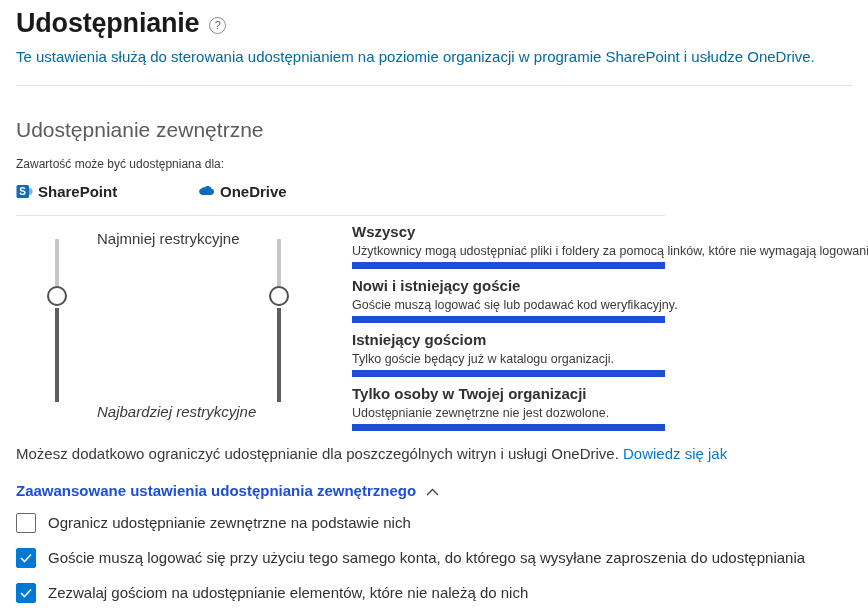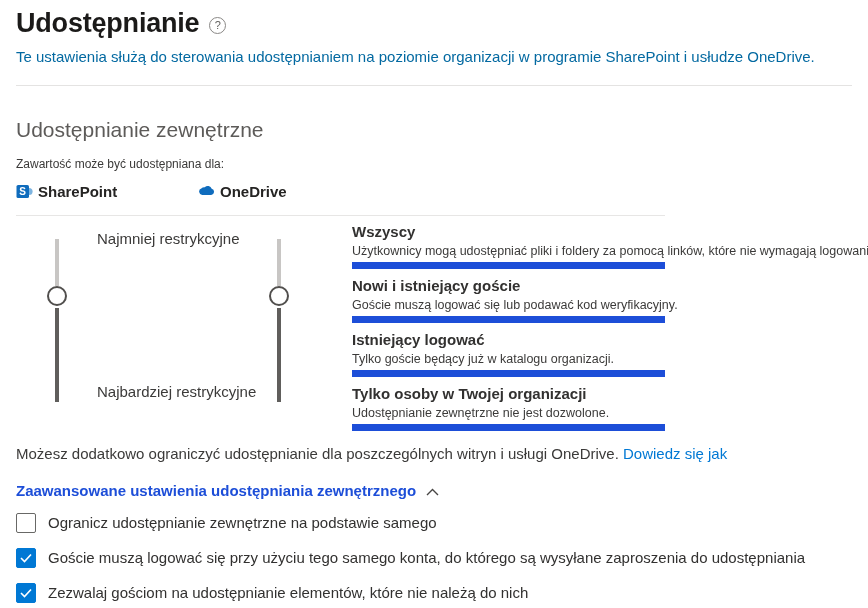--- a/index.html
+++ b/index.html
@@ -28,21 +28,21 @@
   
   .matrix { position:relative; margin-top:14px; height:217px; }
   .matrix-topline { position:absolute; top:0; left:0; width:649px; height:1px; background:#e7e6e5; }
   .rows { margin-left:336px; width:313px; }
   .level-row { height:54px; border-bottom:7px solid #1d4ed8; padding-top:8px; white-space:nowrap; overflow:visible; }
   .level-title { font-size:15px; line-height:18px; font-weight:bold; color:#323130; margin-bottom:2px; }
   .level-desc { font-size:12.5px; line-height:16px; color:#3b3a39; }
 
   .slider-label { position:absolute; font-size:15px; color:#3b3a39; white-space:nowrap; }
   .label-top { left:81px; top:15px; }
-  .label-bottom { left:81px; top:168px; }
+  .label-bottom { left:81px; top:188px;font-style:italic; }
 
   .v-slider { position:absolute; top:0; width:20px; height:217px; cursor:pointer; }
   .v-slider.sp { left:31px; }
   .v-slider.od { left:253px; }
   .track-light { position:absolute; left:8px; top:24px; width:4px; background:#c8c6c4; }
   .track-dark  { position:absolute; left:8px; width:4px; background:#605e5c; }
   .handle { position:absolute; left:0; width:20px; height:20px; border-radius:50%;
             background:#ffffff; border:2px solid #514f4d; }
 
   
@@ -120,21 +120,21 @@
     <div class="rows">
       <div class="level-row">
         <div class="level-title">Wszyscy</div>
         <div class="level-desc">Użytkownicy mogą udostępniać pliki i foldery za pomocą linków, które nie wymagają logowania.</div>
       </div>
       <div class="level-row">
         <div class="level-title">Nowi i istniejący goście</div>
         <div class="level-desc">Goście muszą logować się lub podawać kod weryfikacyjny.</div>
       </div>
       <div class="level-row">
-        <div class="level-title">Istniejący logować</div>
+        <div class="level-title">Istniejący gościom</div>
         <div class="level-desc">Tylko goście będący już w katalogu organizacji.</div>
       </div>
       <div class="level-row">
         <div class="level-title">Tylko osoby w Twojej organizacji</div>
         <div class="level-desc">Udostępnianie zewnętrzne nie jest dozwolone.</div>
       </div>
     </div>
   </div>
 
   <p class="footnote"><span>Możesz dodatkowo ograniczyć udostępnianie dla poszczególnych witryn i usługi OneDrive.</span>
@@ -147,21 +147,21 @@
           <polyline points="1,7 6.5,1.5 12,7" fill="none" stroke="#484644" stroke-width="1.4"></polyline>
         </svg>
     </span>
   </div>
 
   <div class="checkboxes">
     <div class="cb-row">
       <span class="cb">
         
       </span>
-      <span class="cb-label">Ogranicz udostępnianie zewnętrzne na podstawie samego</span>
+      <span class="cb-label">Ogranicz udostępnianie zewnętrzne na podstawie nich</span>
     </div>
     <div class="cb-row">
       <span class="cb checked">
         <svg width="12" height="10" viewBox="0 0 12 10">
             <polyline points="1,5 4.5,8.5 11,1.5" fill="none" stroke="#ffffff" stroke-width="1.6"></polyline>
           </svg>
       </span>
       <span class="cb-label">Goście muszą logować się przy użyciu tego samego konta, do którego są wysyłane zaproszenia do udostępniania</span>
     </div>
     <div class="cb-row">

